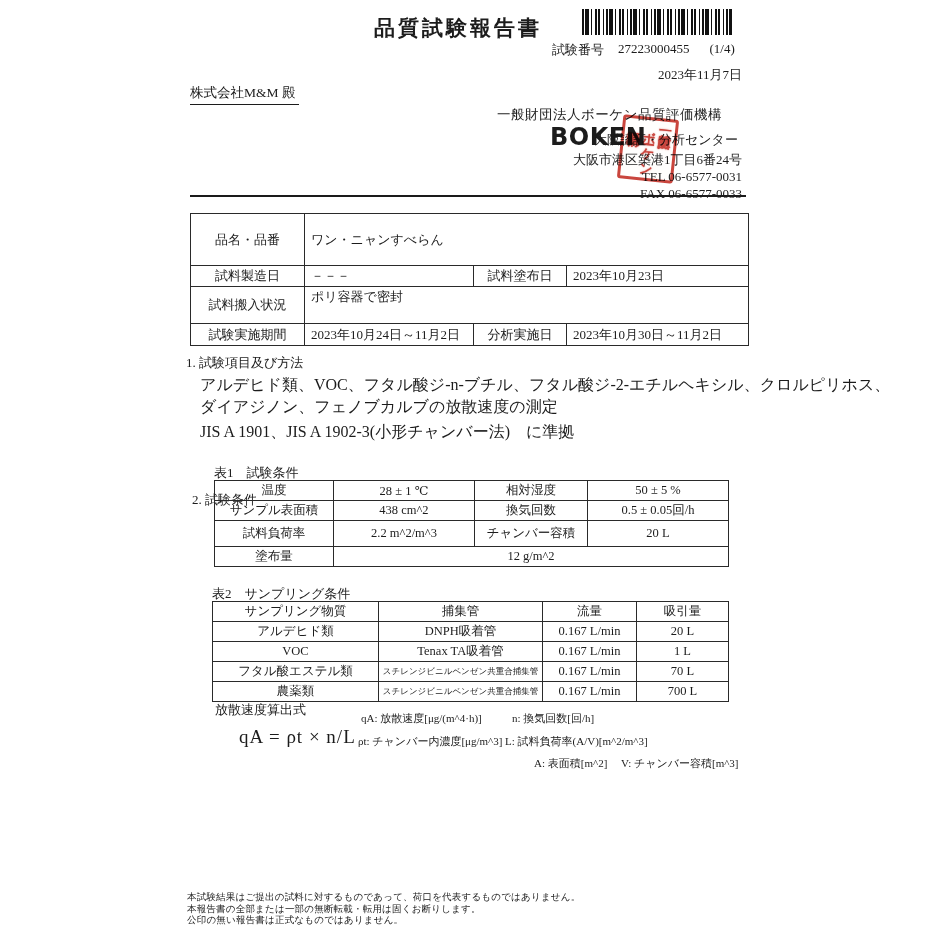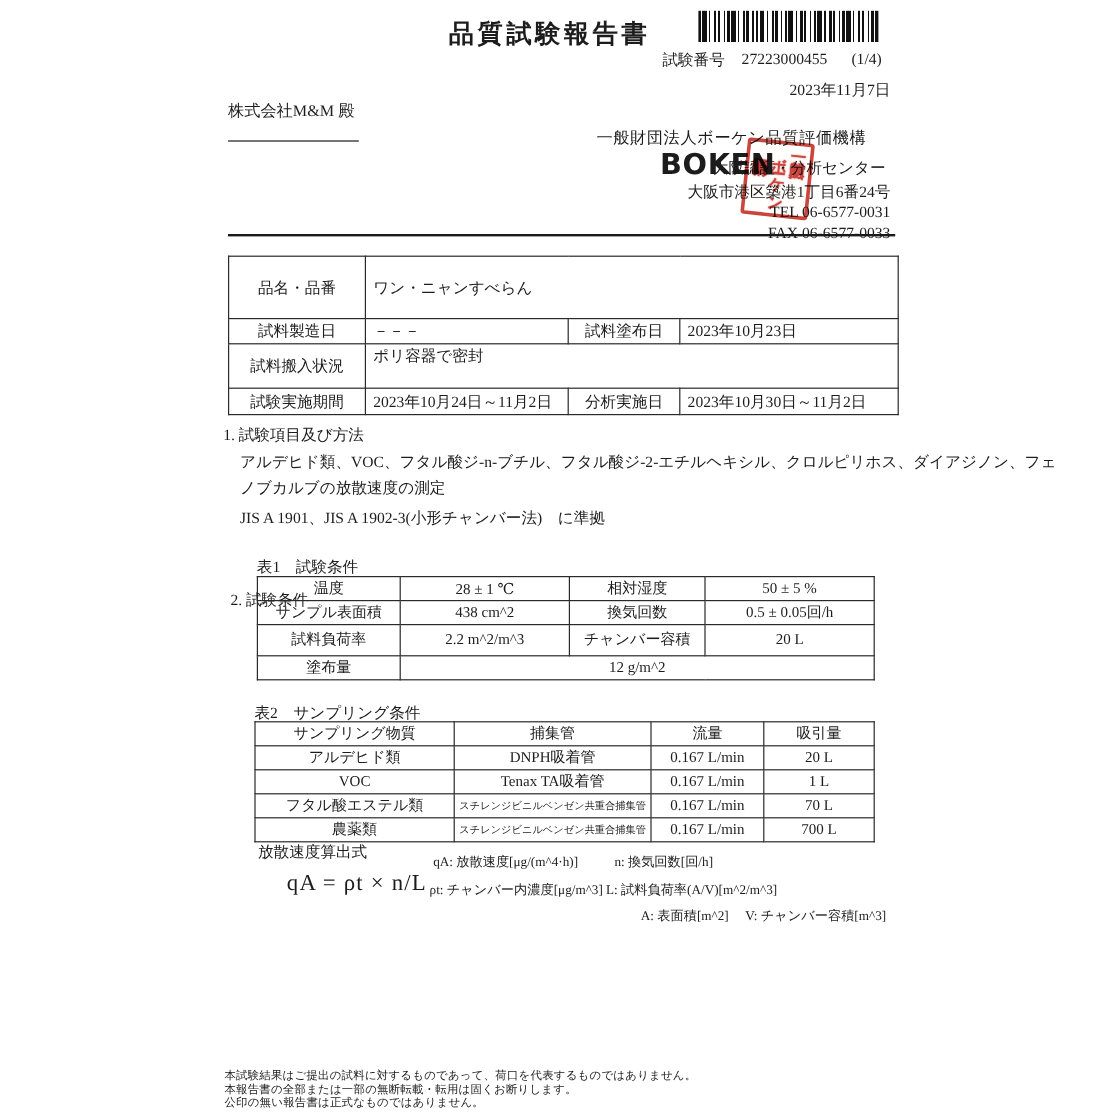--- a/index.html
+++ b/index.html
@@ -13,21 +13,21 @@
   .title{font-size:21px;font-weight:bold;letter-spacing:3px;}
   .barcode{
     width:150px;height:26px;
     background:repeating-linear-gradient(90deg,
       #111 0 2px,#fff 2px 3px,#111 3px 7px,#fff 7px 9px,
       #111 9px 10px,#fff 10px 13px,#111 13px 15px,#fff 15px 16px,
       #111 16px 18px,#fff 18px 21px,#111 21px 22px,#fff 22px 24px);
   }
   .reportline{font-size:13px;display:flex;gap:14px;}
   .smalltext{font-size:13px;}
-  .recipient{font-size:13.5px;border-bottom:1px solid #1c1c1c;padding:0 4px 15px 0;}
+  .recipient{font-size:13.5px;border-bottom:1px solid #1c1c1c;padding:0 4px 2px 0;}
   .orgname{font-size:13.5px;letter-spacing:0.5px;}
   .logo{font-family:"DejaVu Sans","Liberation Sans",sans-serif;font-size:24px;font-weight:900;letter-spacing:0.5px;margin-left:44px;}
   .rightblock{width:292px;text-align:right;font-size:13px;}
   .rule{width:556px;height:2px;background:#1a1a1a;}
   .seal{
     width:56px;height:64px;border:3px solid #c5352c;border-radius:3px;
     transform:rotate(6deg);display:flex;flex-direction:row-reverse;
     justify-content:space-between;padding:2px 3px;box-sizing:border-box;
     mix-blend-mode:multiply;opacity:0.92;background:rgba(255,240,238,0.15);
   }
@@ -40,21 +40,21 @@
   .infotbl{width:558px;font-size:13px;border:1.5px solid #2a2a2a;}
   .infotbl td{padding:1px 6px;}
   .infotbl .lbl{text-align:center;padding:1px 2px;}
   .topalign{vertical-align:top;}
   .t1{width:515px;font-size:12.5px;}
   .t1 td{text-align:center;padding:1px 2px;}
   .t2{width:517px;font-size:12.5px;}
   .t2 td,.t2 th{text-align:center;padding:1px 2px;}
   .t2 .tube-small{font-size:8.5px;letter-spacing:0;}
   .sechead{font-size:13px;}
-  .bodytext{font-size:13px;line-height:22px;}
+  .bodytext{font-size:16px;line-height:22px;}
   .caption{font-size:13px;}
   .equation{font-size:19px;letter-spacing:1px;}
   .def{font-size:11px;white-space:nowrap;}
   .footer{font-size:9.5px;line-height:11.5px;color:#1a1a1a;letter-spacing:0.2px;}
 </style>
 </head>
 <body>
 
 <div class="abs title" style="left:374px;top:14px;">品質試験報告書</div>
 

